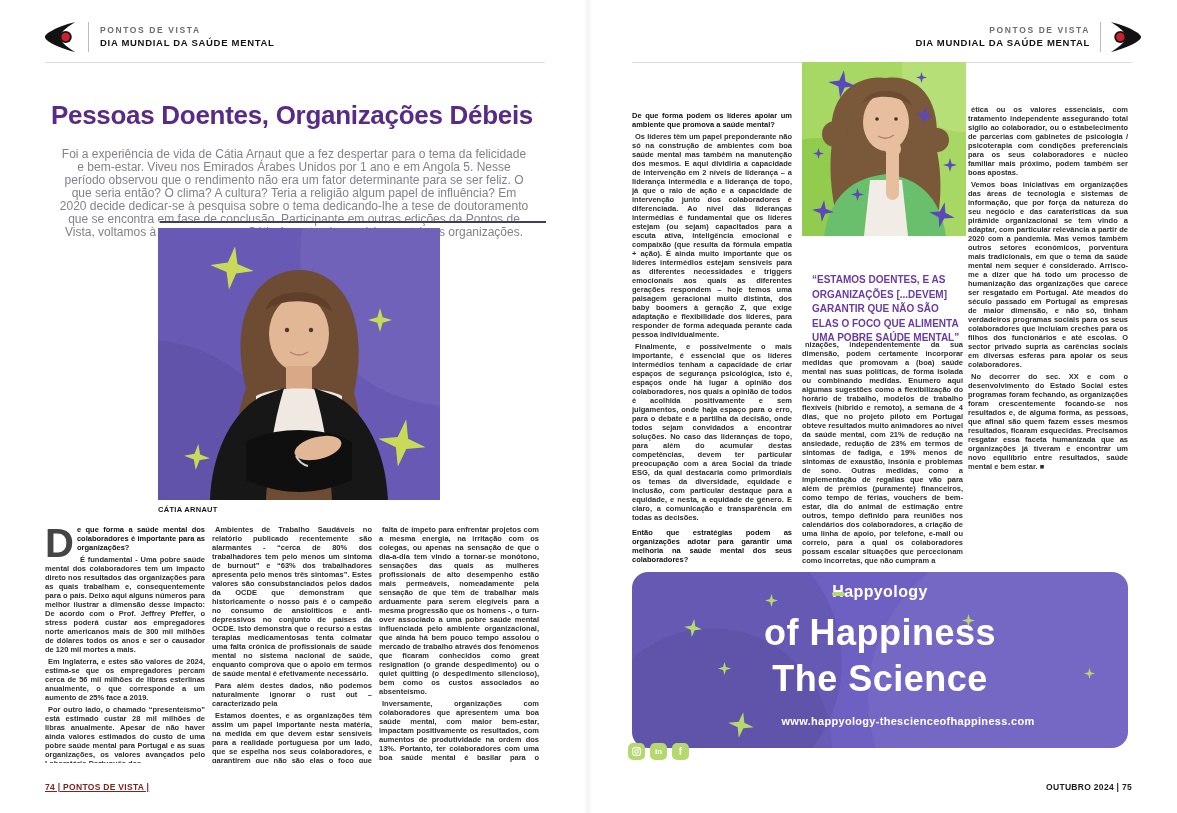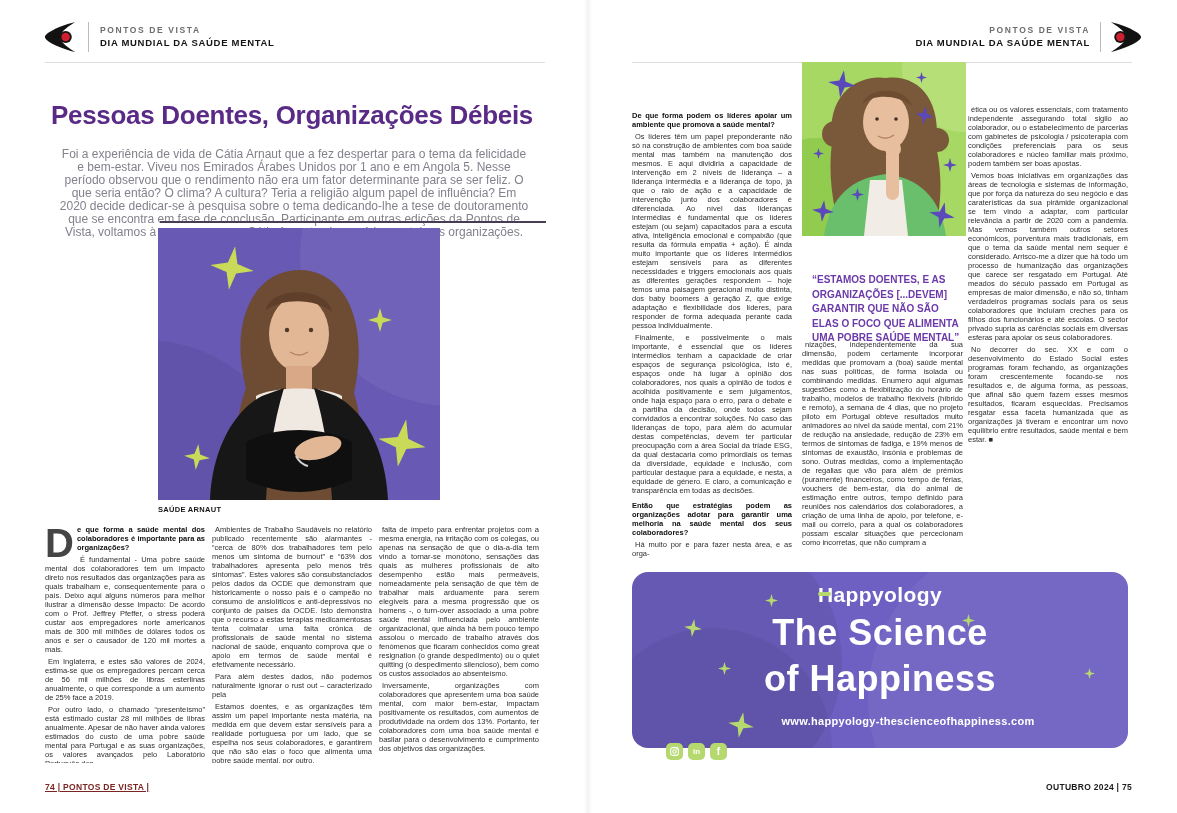--- a/index.html
+++ b/index.html
@@ -16,29 +16,29 @@
   
   .title{font-size:26px;font-weight:bold;color:#5a2b86;text-align:center;letter-spacing:-.3px;}
   .lead{font-size:12px;line-height:13px;color:#84808c;text-align:center;}
   .leadrule{height:2px;background:#463c54;}
   
   .photoL{background:#6759b4;overflow:hidden;}
   .photoR{background:#a6d863;overflow:hidden;}
   .caption{font-size:7.5px;font-weight:bold;color:#141414;letter-spacing:.3px;}
   
   .col{position:absolute;font-size:7.5px;line-height:9px;color:#2e2e2e;text-align:justify;overflow:hidden;}
-  .col p{margin:0 0 3px 0;text-indent:3px;}
+  .col p{margin:0 0 3px 0;text-indent:3px;font-weight:bold;}
   .col p.q{font-weight:bold;color:#0f0f0f;margin-top:6px;text-indent:0;}
   .dropcap{float:left;font-size:40px;line-height:33px;font-weight:bold;color:#454545;margin:2px 3px 0 0;}
   .quote{font-size:10px;line-height:14.5px;font-weight:bold;color:#6b39a8;text-align:left;margin-top:28px;}
   
   .ad{background:#6e60c2;border-radius:16px;overflow:hidden;}
   .ad .deco{position:absolute;border-radius:50%;}
   .brandwrap{width:100%;text-align:center;}
-  .brand{font-size:21px;font-weight:bold;color:#ffffff;letter-spacing:.4px;position:relative;display:inline-block;}
+  .brand{font-size:16px;font-weight:bold;color:#ffffff;letter-spacing:.4px;position:relative;display:inline-block;}
   .brand::before{content:"";position:absolute;left:0px;top:9px;width:13px;height:3.5px;background:#b5d96e;border-radius:2px;}
   .adlines{width:100%;text-align:center;font-size:36px;line-height:46px;color:#ffffff;font-weight:600;letter-spacing:.5px;}
   .adurl{width:100%;text-align:center;font-size:11px;font-weight:bold;color:#ffffff;letter-spacing:.3px;padding-left:28px;}
   
   .spark{position:absolute;clip-path:polygon(50% 0%,61% 39%,100% 50%,61% 61%,50% 100%,39% 61%,0% 50%,39% 39%);}
   .spark.g{background:#c8da57;}
   .spark.p{background:#5b49bb;}
   .spark.ag{background:#b5d96e;}
   
   .social{display:flex;gap:5px;}
@@ -104,21 +104,21 @@
       <path d="M230,272 C228,224 208,184 178,168 L156,160 C167,196 172,235 174,272 Z" fill="#171717"></path>
       <path d="M88,214 C115,198 167,198 194,214 L194,252 C158,268 124,268 88,252 Z" fill="#0f0f0f"></path>
       <ellipse cx="160" cy="220" rx="24" ry="11" fill="#e2b795" transform="rotate(-14 160 220)"></ellipse>
       <path d="M138,228 q4,8 12,10" stroke="#cfcfcf" stroke-width="2" fill="none"></path>
     </svg>
     <div class="spark g" style="left:52px;top:18px;width:44px;height:44px;transform:rotate(8deg);"></div>
     <div class="spark g" style="left:210px;top:80px;width:24px;height:24px;"></div>
     <div class="spark g" style="left:26px;top:216px;width:26px;height:26px;transform:rotate(6deg);"></div>
     <div class="spark g" style="left:220px;top:191px;width:48px;height:48px;transform:rotate(10deg);"></div>
   </div>
-  <div class="abs caption" style="left:158px;top:505px;">SAÚDE ARNAUT</div>
+  <div class="abs caption" style="left:158px;top:505px;">CÁTIA ARNAUT</div>
 
   <div class="col" style="left:45px;top:525px;width:160px;height:238px;">
     <p class="q" style="margin-top:0;"><span class="dropcap">D</span><span>e que forma a saúde mental dos colaboradores é importante para as organizações?</span></p>
     <p>É fundamental - Uma pobre saúde mental dos colaboradores tem um impacto direto nos resultados das organizações para as quais trabalham e, consequentemente para o país. Deixo aqui alguns números para melhor ilustrar a dimensão desse impacto: De acordo com o Prof. Jeffrey Pfeffer, o stress poderá custar aos empregadores norte americanos mais de 300 mil milhões de dólares todos os anos e ser o causador de 120 mil mortes a mais.</p>
       <p>Em Inglaterra, e estes são valores de 2024, estima-se que os empregadores percam cerca de 56 mil milhões de libras esterlinas anualmente, o que corresponde a um aumento de 25% face a 2019.</p>
       <p>Por outro lado, o chamado “presenteísmo” está estimado custar 28 mil milhões de libras anualmente. Apesar de não haver ainda valores estimados do custo de uma pobre saúde mental para Portugal e as suas organizações, os valores avançados pelo Laboratório Português dos</p>
   </div>
   <div class="col" style="left:212px;top:525px;width:160px;height:238px;">
     <p>Ambientes de Trabalho Saudáveis no relatório publicado recentemente são alarmantes - “cerca de 80% dos trabalhadores tem pelo menos um sintoma de burnout” e “63% dos trabalhadores apresenta pelo menos três sintomas”. Estes valores são consubstanciados pelos dados da OCDE que demonstram que historicamente o nosso país é o campeão no consumo de ansiolíticos e anti-depressivos no conjunto de países da OCDE. Isto demonstra que o recurso a estas terapias medicamentosas tenta colmatar uma falta crónica de profissionais de saúde mental no sistema nacional de saúde, enquanto comprova que o apoio em termos de saúde mental é efetivamente necessário.</p>
       <p>Para além destes dados, não podemos naturalmente ignorar o rust out – caracterizado pela</p>
@@ -181,27 +181,27 @@
     <div class="spark ag" style="left:133px;top:22px;width:13px;height:13px;"></div>
     <div class="spark ag" style="left:52px;top:47px;width:18px;height:18px;transform:rotate(8deg);"></div>
     <div class="spark ag" style="left:86px;top:90px;width:13px;height:13px;"></div>
     <div class="spark ag" style="left:96px;top:140px;width:26px;height:26px;transform:rotate(10deg);"></div>
     <div class="spark ag" style="left:330px;top:42px;width:13px;height:13px;"></div>
     <div class="spark ag" style="left:452px;top:96px;width:11px;height:11px;"></div>
     <div class="abs brandwrap" style="top:11px;left:0;">
       <span class="brand">Happyology</span>
     </div>
     <div class="abs adlines" style="top:38px;left:0;">
+      <div>of Happiness</div>
       <div>The Science</div>
-      <div>of Happiness</div>
     </div>
     <div class="abs adurl" style="top:143px;left:0;">www.happyology-thescienceofhappiness.com</div>
   </div>
 
-  <div class="abs social" style="left:666px;top:743px;">
+  <div class="abs social" style="left:628px;top:743px;">
     <div class="sicon">
       <svg width="9" height="9" viewBox="0 0 10 10">
           <rect x="0.7" y="0.7" width="8.6" height="8.6" rx="2.4" fill="none" stroke="#fff" stroke-width="1.2"></rect>
           <circle cx="5" cy="5" r="1.9" fill="none" stroke="#fff" stroke-width="1.2"></circle>
           <circle cx="7.7" cy="2.3" r="0.8" fill="#fff"></circle>
         </svg>
     </div>
     <div class="sicon">
         <span style="font-size:8px;">in</span>
       </div>

